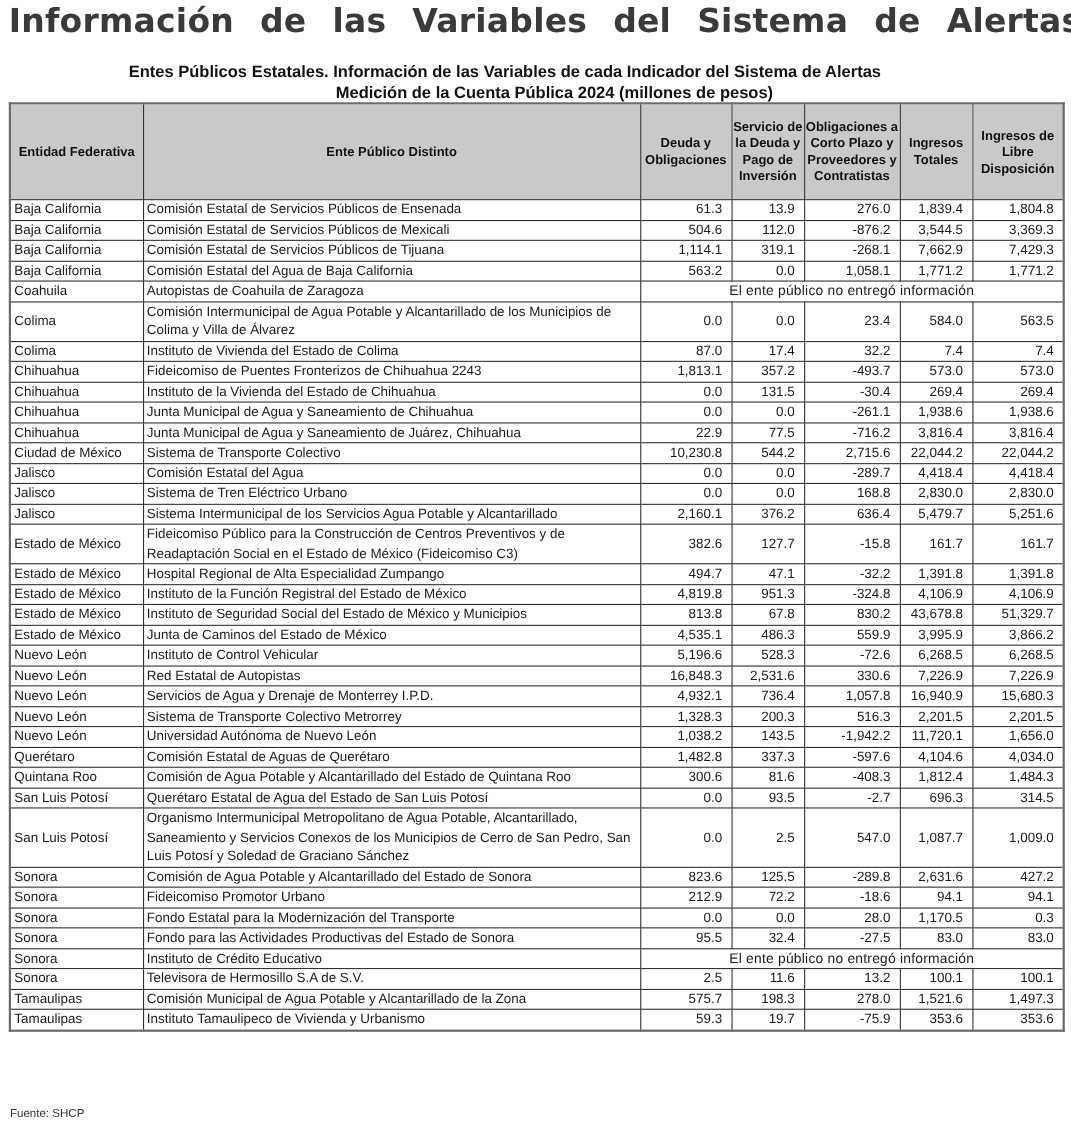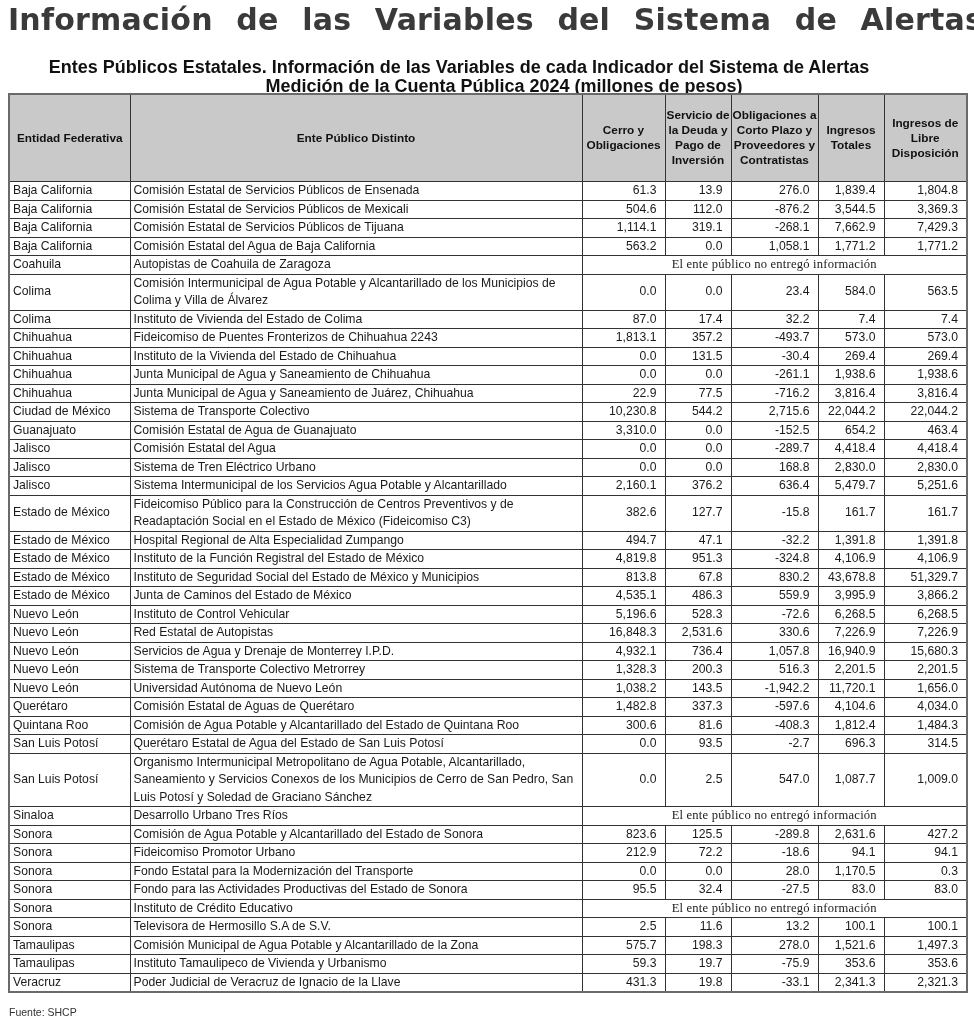--- a/index.html
+++ b/index.html
@@ -10,42 +10,42 @@
   }
   .page-title {
     position: absolute; left: 8px; top: 2px;
     font-family: "DejaVu Sans", sans-serif;
     font-weight: bold; font-size: 30px; color: #3a3a3a;
     word-spacing: 13px; letter-spacing: 0.2px; white-space: nowrap;
   }
   .subtitle {
     position: absolute; left: 0; width: 918px; text-align: center;
     font-family: "Liberation Sans", sans-serif; font-weight: bold;
-    font-size: 18px; color: #111; white-space: nowrap;
+    font-size: 15px; color: #111; white-space: nowrap;
   }
   .subtitle.l1 { top: 57px; }
   .subtitle.l2 { top: 76px; margin-left: 45px; }
   table.data {
     position: absolute; left: 8px; top: 93px;
     width: 958px; border-collapse: collapse; table-layout: fixed;
     font-family: "Liberation Sans", sans-serif; font-size: 12.2px;
     border: 2px solid #6a6a6a;
   }
   table.data th, table.data td {
     border: 1px solid #333; padding: 0 3px; line-height: 17.5px;
     overflow: hidden; white-space: nowrap;
   }
   table.data th {
     background: #c9c9c9; font-weight: bold; font-size: 11.8px;
     text-align: center; line-height: 15px; white-space: normal;
     height: 86px; padding: 0 1px; color: #111;
   }
   table.data td.num { text-align: right; padding-right: 8px; }
   table.data td.ente { white-space: normal; }
-  table.data td.noinfo { text-align: center; font-size: 12.6px; letter-spacing: 0.2px; font-family: Liberation Serif, serif; }
+  table.data td.noinfo { text-align: center; font-size: 12.6px; letter-spacing: 0.2px; }
   .footer {
     position: absolute; left: 9px; top: 1006px;
     font-family: "Liberation Sans", sans-serif; font-size: 10.5px; color: #333;
   }
 </style>
 </head>
 <body>
 
 <div class="page-title">Información de las Variables del Sistema de Alertas</div>
 <div class="subtitle l1">Entes Públicos Estatales. Información de las Variables de cada Indicador del Sistema de Alertas</div>
@@ -58,21 +58,21 @@
     <col style="width:83px">
     <col style="width:66px">
     <col style="width:87px">
     <col style="width:66px">
     <col style="width:83px">
   </colgroup>
   <thead>
     <tr>
       <th>Entidad Federativa</th>
       <th>Ente Público Distinto</th>
-      <th>Cerro y Obligaciones</th>
+      <th>Deuda y Obligaciones</th>
       <th>Servicio de la Deuda y Pago de Inversión</th>
       <th>Obligaciones a Corto Plazo y Proveedores y Contratistas</th>
       <th>Ingresos Totales</th>
       <th>Ingresos de Libre Disposición</th>
     </tr>
   </thead>
   <tbody id="table-body">
       <tr>
         <td>Baja California</td>
         <td class="ente">Comisión Estatal de Servicios Públicos de Ensenada</td>
@@ -171,29 +171,20 @@
       <tr>
         <td>Ciudad de México</td>
         <td class="ente">Sistema de Transporte Colectivo</td>
         <td class="num">10,230.8</td>
         <td class="num">544.2</td>
         <td class="num">2,715.6</td>
         <td class="num">22,044.2</td>
         <td class="num">22,044.2</td>
       </tr>
       <tr>
-        <td>Guanajuato</td>
-        <td class="ente">Comisión Estatal de Agua de Guanajuato</td>
-        <td class="num">3,310.0</td>
-        <td class="num">0.0</td>
-        <td class="num">-152.5</td>
-        <td class="num">654.2</td>
-        <td class="num">463.4</td>
-      </tr>
-      <tr>
         <td>Jalisco</td>
         <td class="ente">Comisión Estatal del Agua</td>
         <td class="num">0.0</td>
         <td class="num">0.0</td>
         <td class="num">-289.7</td>
         <td class="num">4,418.4</td>
         <td class="num">4,418.4</td>
       </tr>
       <tr>
         <td>Jalisco</td>
@@ -333,25 +324,20 @@
       <tr>
         <td>San Luis Potosí</td>
         <td class="ente">Organismo Intermunicipal Metropolitano de Agua Potable, Alcantarillado, Saneamiento y Servicios Conexos de los Municipios de Cerro de San Pedro, San Luis Potosí y Soledad de Graciano Sánchez</td>
         <td class="num">0.0</td>
         <td class="num">2.5</td>
         <td class="num">547.0</td>
         <td class="num">1,087.7</td>
         <td class="num">1,009.0</td>
       </tr>
       <tr>
-        <td>Sinaloa</td>
-        <td class="ente">Desarrollo Urbano Tres Ríos</td>
-        <td class="noinfo" colspan="5">El ente público no entregó información</td>
-      </tr>
-      <tr>
         <td>Sonora</td>
         <td class="ente">Comisión de Agua Potable y Alcantarillado del Estado de Sonora</td>
         <td class="num">823.6</td>
         <td class="num">125.5</td>
         <td class="num">-289.8</td>
         <td class="num">2,631.6</td>
         <td class="num">427.2</td>
       </tr>
       <tr>
         <td>Sonora</td>
@@ -405,25 +391,16 @@
       </tr>
       <tr>
         <td>Tamaulipas</td>
         <td class="ente">Instituto Tamaulipeco de Vivienda y Urbanismo</td>
         <td class="num">59.3</td>
         <td class="num">19.7</td>
         <td class="num">-75.9</td>
         <td class="num">353.6</td>
         <td class="num">353.6</td>
       </tr>
-      <tr>
-        <td>Veracruz</td>
-        <td class="ente">Poder Judicial de Veracruz de Ignacio de la Llave</td>
-        <td class="num">431.3</td>
-        <td class="num">19.8</td>
-        <td class="num">-33.1</td>
-        <td class="num">2,341.3</td>
-        <td class="num">2,321.3</td>
-      </tr>
     </tbody>
 </table>
 
 <div class="footer">Fuente: SHCP</div>
 
 </body></html>

